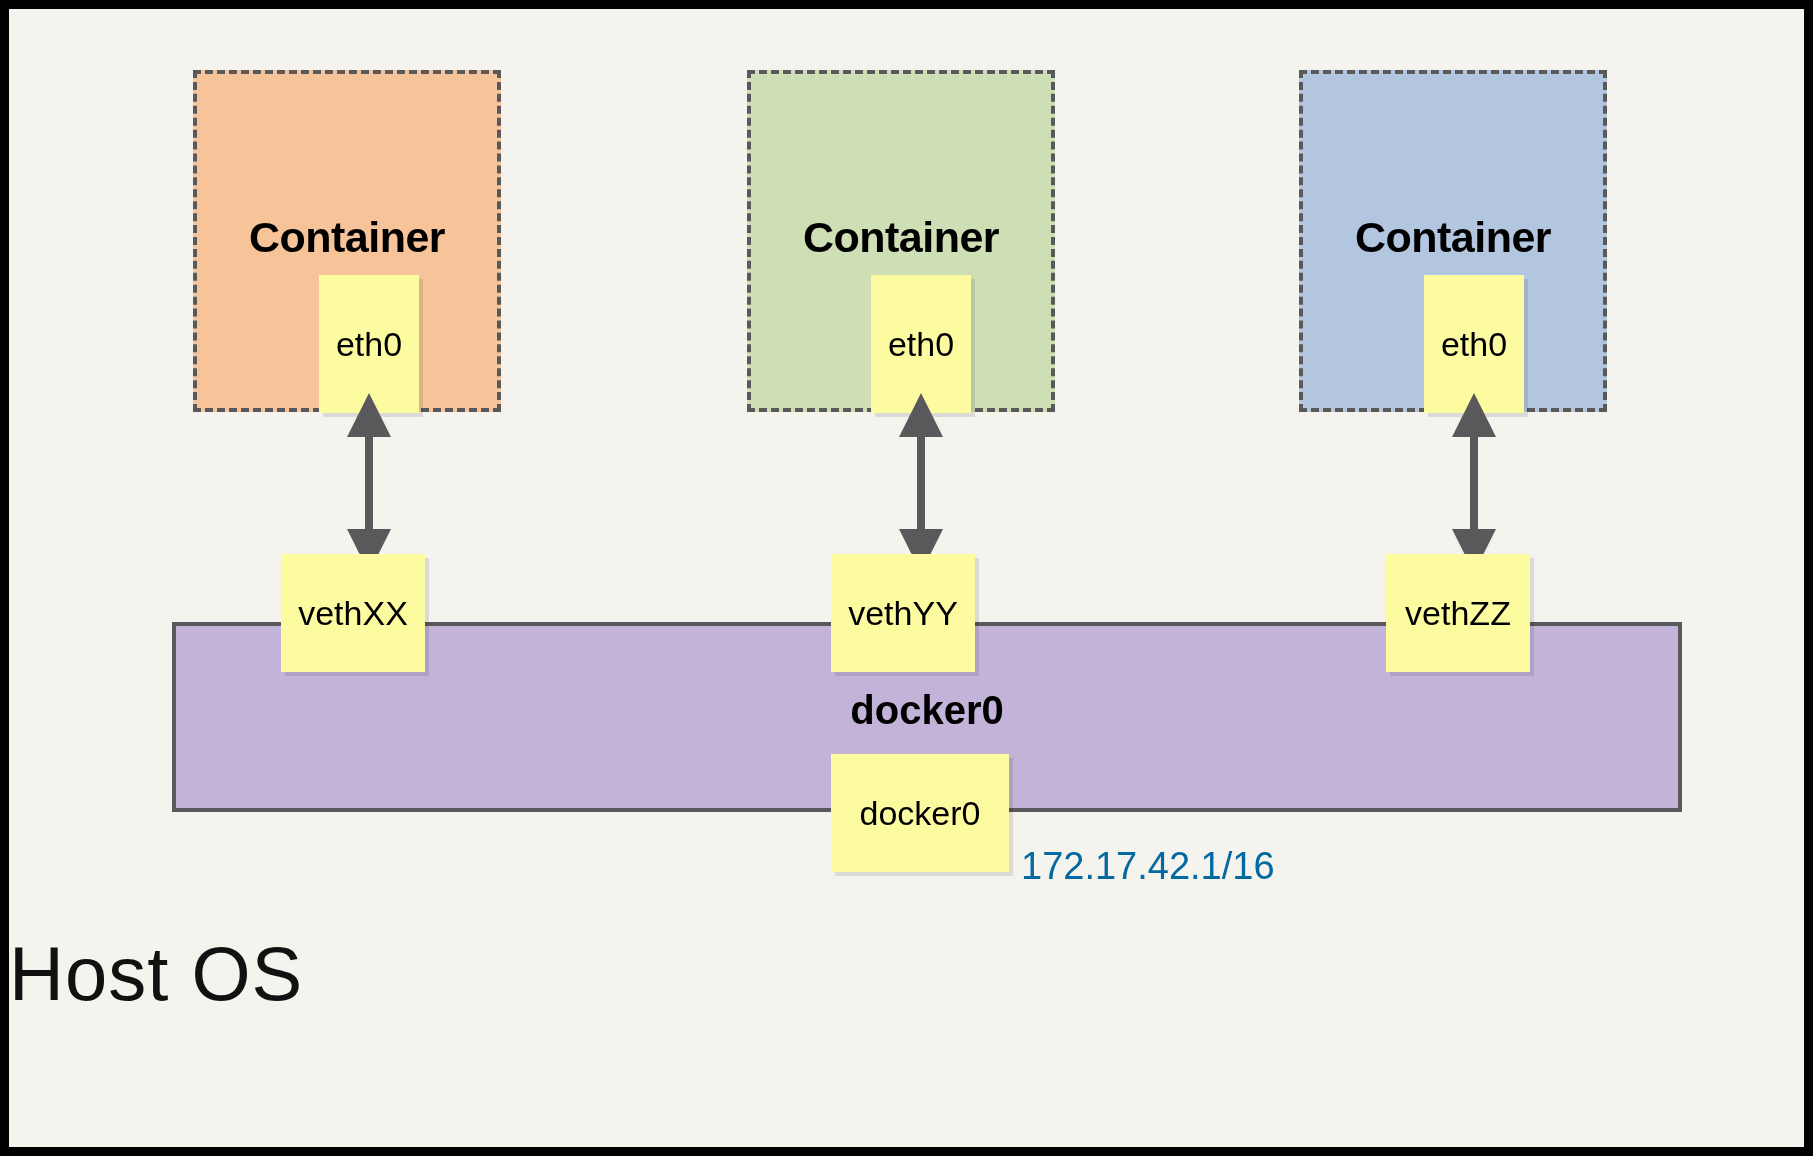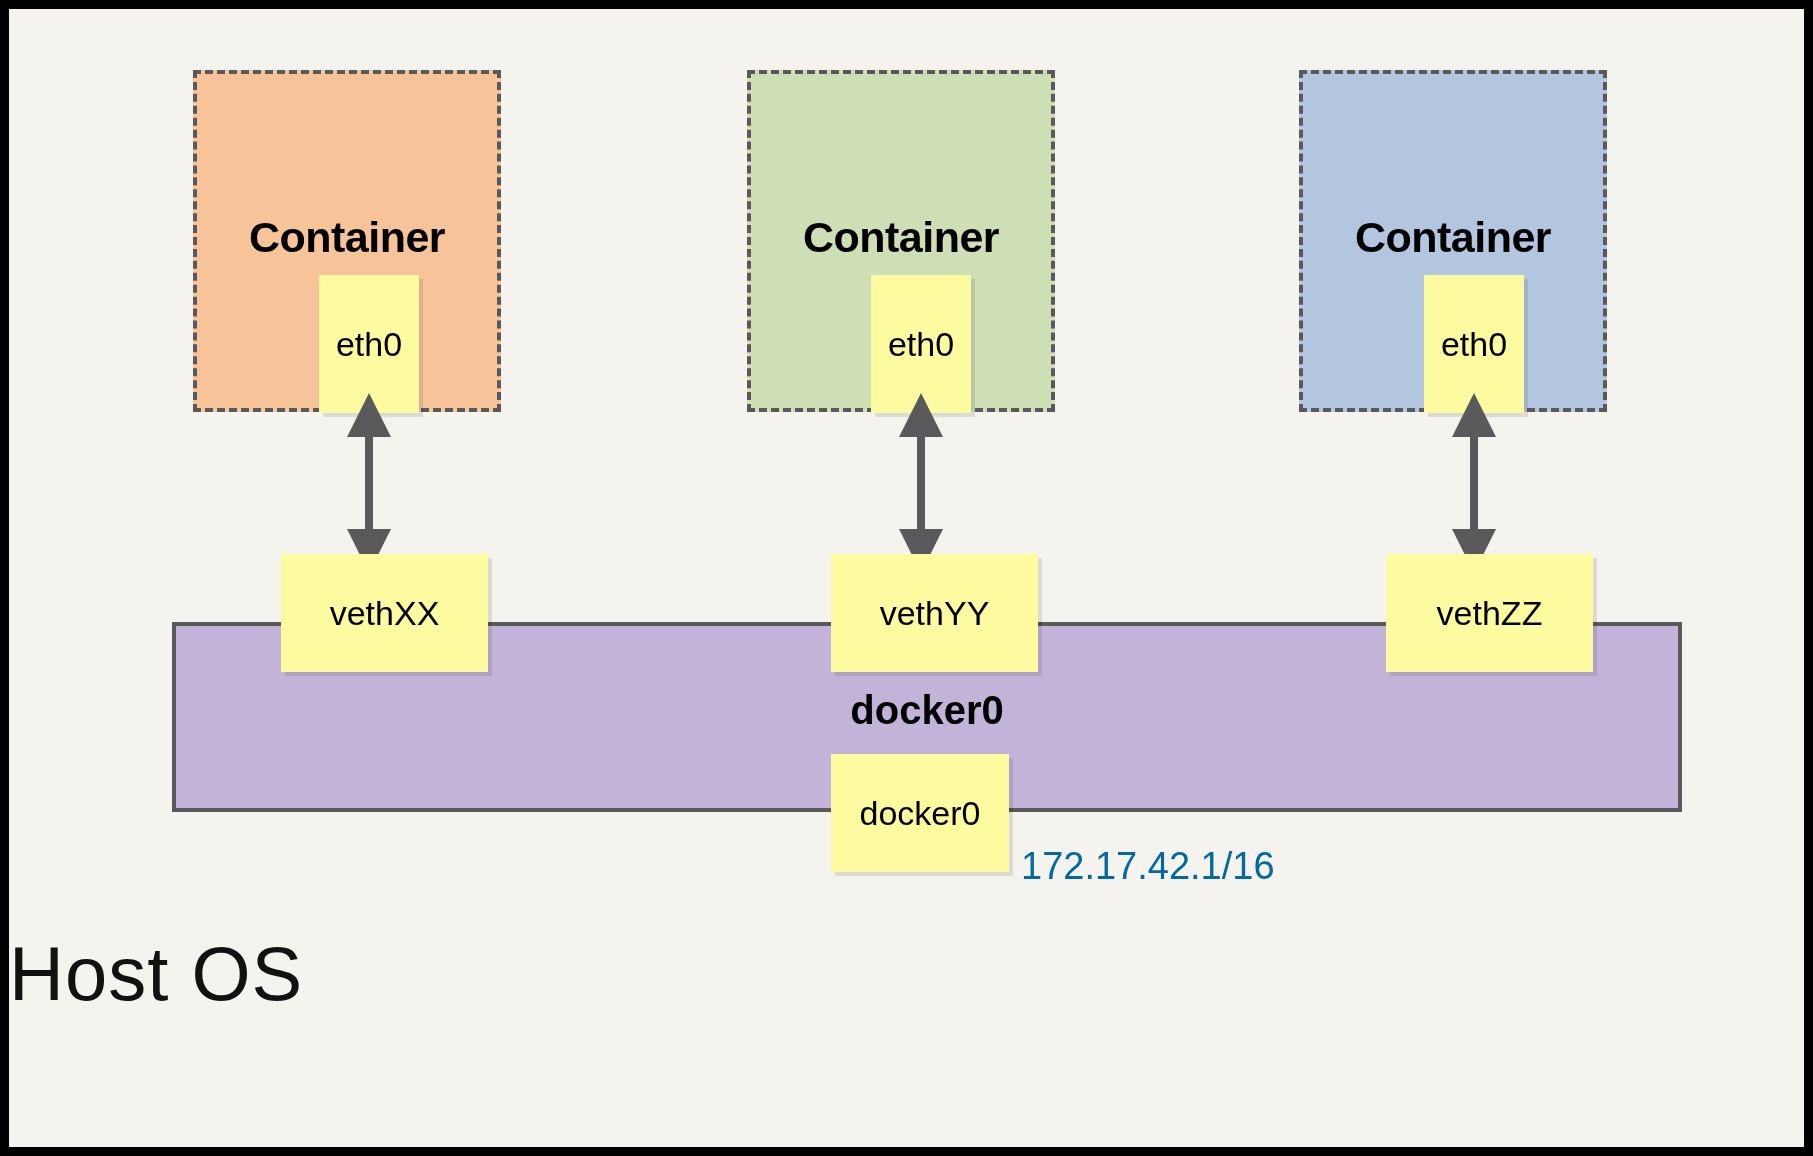--- a/index.html
+++ b/index.html
@@ -64,21 +64,21 @@
     width: 100px;
     height: 138px;
     top: 266px;
     font-size: 34px;
   }
   .iface-box.eth.e1 { left: 310px; }
   .iface-box.eth.e2 { left: 862px; }
   .iface-box.eth.e3 { left: 1415px; }
 
   .iface-box.veth {
-    width: 207px;
+    width: 144px;
     height: 118px;
     top: 545px;
     font-size: 34px;
   }
   .iface-box.veth.v1 { left: 272px; }
   .iface-box.veth.v2 { left: 822px; }
   .iface-box.veth.v3 { left: 1377px; }
 
   .iface-box.dock0 {
     width: 178px;

